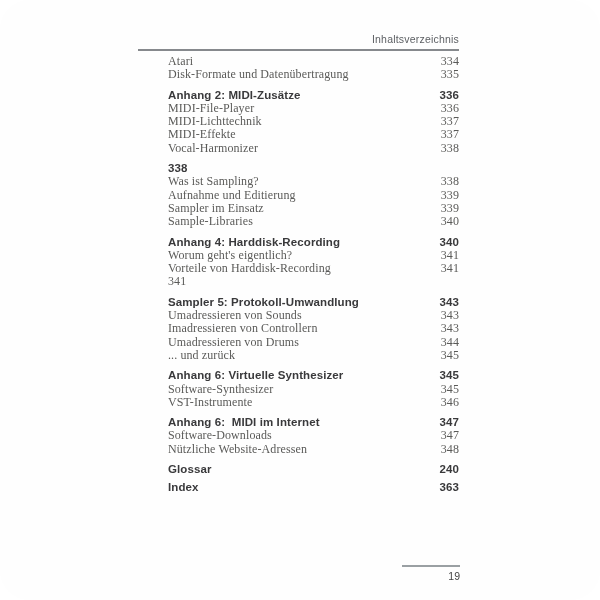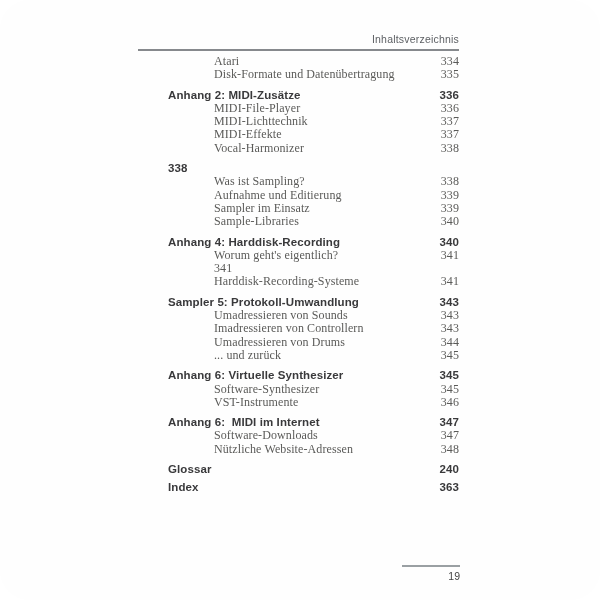--- a/index.html
+++ b/index.html
@@ -45,21 +45,20 @@
     justify-content: space-between;
     align-items: baseline;
     line-height: 13.3px;
   }
   .row .label { white-space: pre; }
   .row.item {
     font-family: "Liberation Serif", serif;
     font-size: 12px;
     color: #5a5a58;
     letter-spacing: 0.1px;
-    margin-left: 46px;
   }
   .row.heading {
     font-family: "Liberation Sans", sans-serif;
     font-weight: 700;
     font-size: 11.5px;
     color: #39393b;
     letter-spacing: 0.1px;
     align-items: center;
   }
   .group-headed { margin-top: 7px; }
@@ -153,24 +152,24 @@
     <div class="group group-headed">
       <div class="row heading">
         <span class="label">Anhang 4: Harddisk-Recording</span>
         <span class="pagenum">340</span>
       </div>
       <div class="row item">
         <span class="label">Worum geht's eigentlich?</span>
         <span class="pagenum">341</span>
       </div>
       <div class="row item">
+        <span class="label">Vorteile von Harddisk-Recording</span>
         <span class="pagenum">341</span>
       </div>
       <div class="row item">
-        <span class="label">Harddisk-Recording-Systeme</span>
         <span class="pagenum">341</span>
       </div>
     </div>
 
     <div class="group group-headed">
       <div class="row heading">
         <span class="label">Sampler 5: Protokoll-Umwandlung</span>
         <span class="pagenum">343</span>
       </div>
       <div class="row item">

